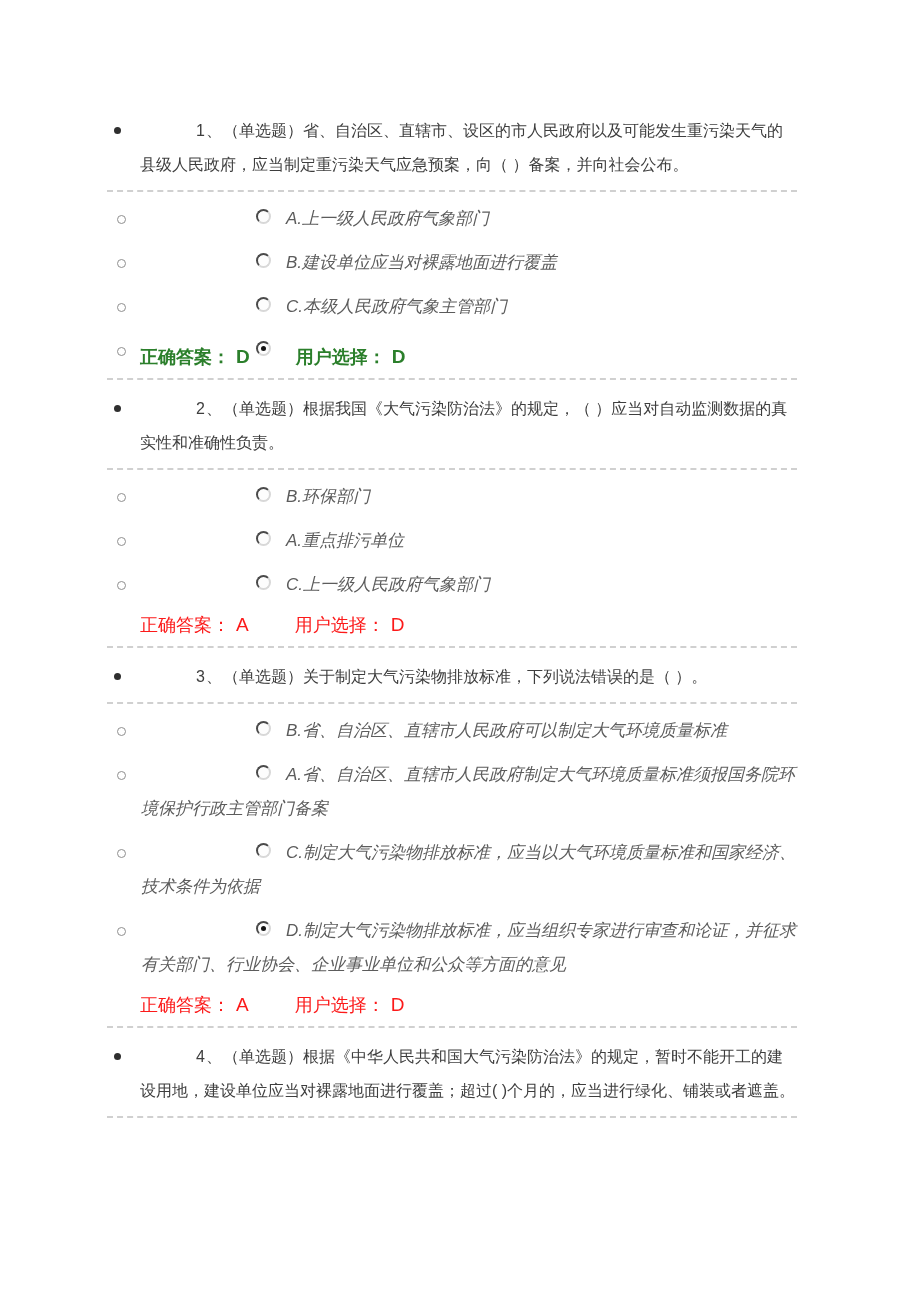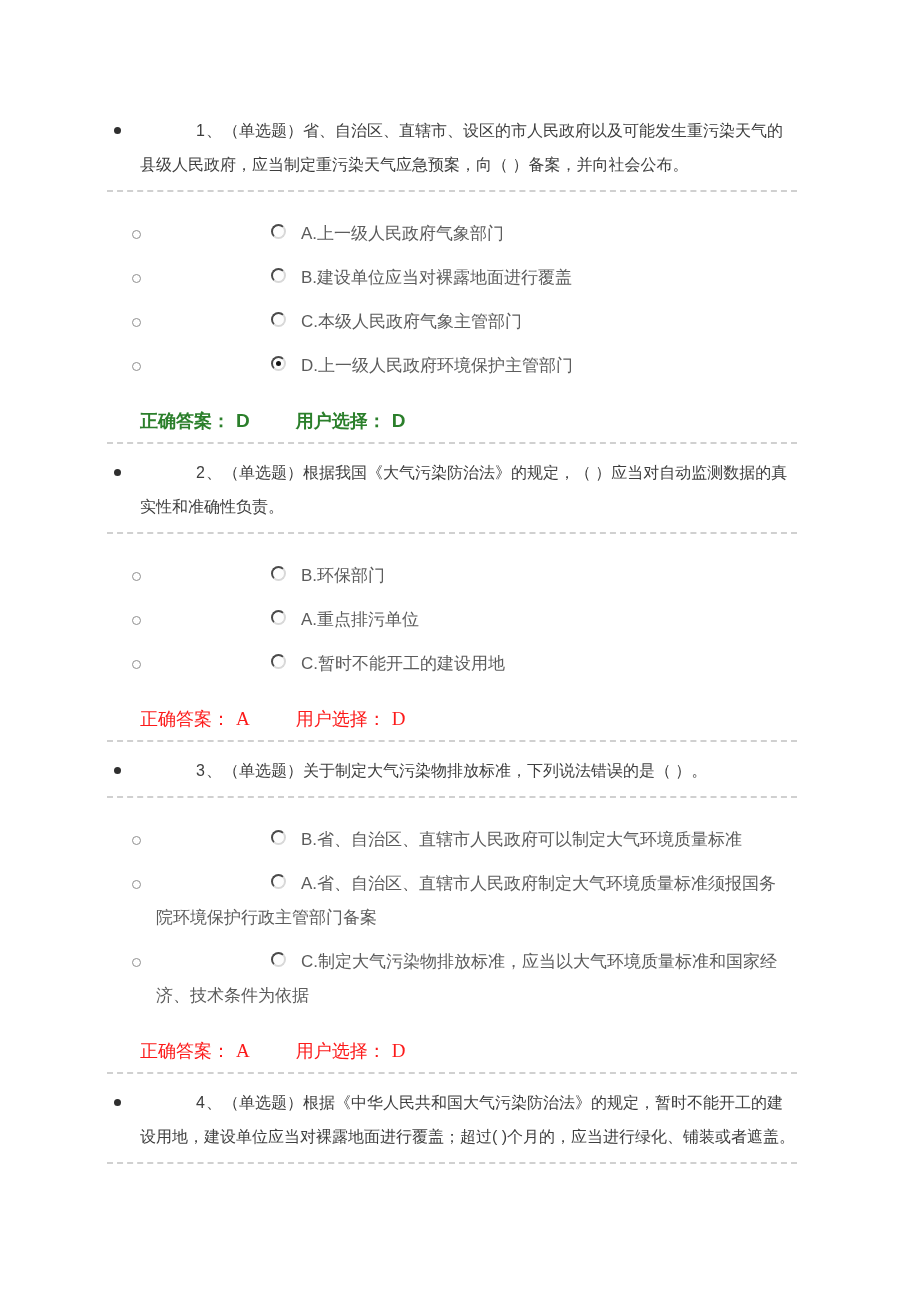--- a/index.html
+++ b/index.html
@@ -40,22 +40,23 @@
     width: 7px;
     height: 7px;
     border-radius: 50%;
     background: #2f2f2f;
   }
   .stem .qnum { letter-spacing: 1px; }
 
   
   .options {
     list-style: none;
-    margin: 16px;
+    margin: 1px;
     padding: 4px 0 0 33px;
+    font-style: italic;
   }
   .option {
     position: relative;
     padding: 5px 0 5px 0;
     font-size: 17px;
     line-height: 34px;
     color: #5c5c5c;
     text-indent: 145px;
   }
   .option::before {             
@@ -93,21 +94,21 @@
   }
 
   
   .answer-row {
     padding: 4px 0 8px 33px;
     border-bottom: 2px dashed #d0d0d0;
     font-size: 18px;
     line-height: 26px;
   }
   .answer-row.correct { color: #2b7f2b; font-weight: bold; }
-  .answer-row.wrong   { color: #fc1a1a; font-family: Liberation Serif, serif; }
+  .answer-row.wrong   { color: #fc1a1a; }
   .answer-value {
     display: inline-block;
     margin-left: 6px;
     font-size: 19px;
   }
   .user-part { margin-left: 46px; }
 </style>
 </head>
 <body>
 
@@ -121,41 +122,41 @@
 
   <li class="option">
     <span class="radio"></span><span class="option-label">B.建设单位应当对裸露地面进行覆盖</span>
   </li>
 
   <li class="option">
     <span class="radio"></span><span class="option-label">C.本级人民政府气象主管部门</span>
   </li>
 
   <li class="option">
-    <span class="radio checked"></span><span class="option-label">D.上一级人民政府环境保护主管部门</span>
+    <span class="radio checked"></span>
   </li>
 </ul>
     <div class="answer-row correct">
       <span class="answer-part"><span class="answer-label">正确答案：</span><span class="answer-value">D</span></span><span class="answer-part user-part"><span class="answer-label">用户选择：</span><span class="answer-value">D</span></span>
     </div>
   </li>
 
   <li class="question">
     <div class="stem"><span class="qnum">2、</span><span class="qtype">（单选题）</span><span class="qtext">根据我国《大气污染防治法》的规定，（ ）应当对自动监测数据的真实性和准确性负责。</span></div>
     <ul class="options">
   <li class="option">
     <span class="radio"></span><span class="option-label">B.环保部门</span>
   </li>
 
   <li class="option">
     <span class="radio"></span><span class="option-label">A.重点排污单位</span>
   </li>
 
   <li class="option">
-    <span class="radio"></span><span class="option-label">C.暂时不能开工的建设用地</span>
+    <span class="radio"></span><span class="option-label">C.上一级人民政府气象部门</span>
   </li>
 
 </ul>
     <div class="answer-row wrong">
       <span class="answer-part"><span class="answer-label">正确答案：</span><span class="answer-value">A</span></span><span class="answer-part user-part"><span class="answer-label">用户选择：</span><span class="answer-value">D</span></span>
     </div>
   </li>
 
   <li class="question">
     <div class="stem"><span class="qnum">3、</span><span class="qtype">（单选题）</span><span class="qtext">关于制定大气污染物排放标准，下列说法错误的是（ ）。</span></div>
@@ -165,20 +166,23 @@
   </li>
 
   <li class="option">
     <span class="radio"></span><span class="option-label">A.省、自治区、直辖市人民政府制定大气环境质量标准须报国务院环境保护行政主管部门备案</span>
   </li>
 
   <li class="option">
     <span class="radio"></span><span class="option-label">C.制定大气污染物排放标准，应当以大气环境质量标准和国家经济、技术条件为依据</span>
   </li>
 
+  <li class="option">
+    <span class="radio checked"></span><span class="option-label">D.制定大气污染物排放标准，应当组织专家进行审查和论证，并征求有关部门、行业协会、企业事业单位和公众等方面的意见</span>
+  </li>
 </ul>
     <div class="answer-row wrong">
       <span class="answer-part"><span class="answer-label">正确答案：</span><span class="answer-value">A</span></span><span class="answer-part user-part"><span class="answer-label">用户选择：</span><span class="answer-value">D</span></span>
     </div>
   </li>
 
   <li class="question">
     <div class="stem"><span class="qnum">4、</span><span class="qtype">（单选题）</span><span class="qtext">根据《中华人民共和国大气污染防治法》的规定，暂时不能开工的建设用地，建设单位应当对裸露地面进行覆盖；超过( )个月的，应当进行绿化、铺装或者遮盖。</span></div>
 
   </li>

